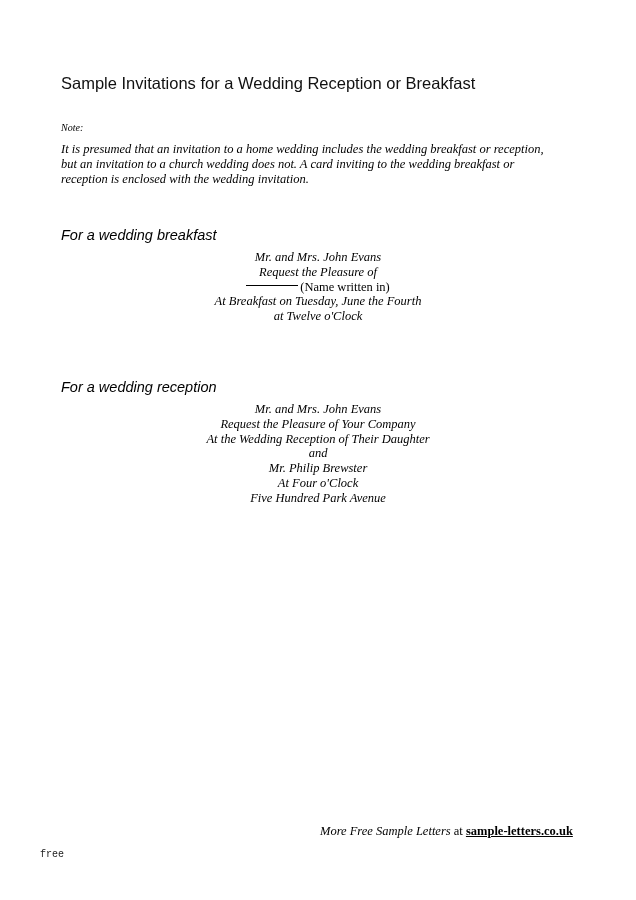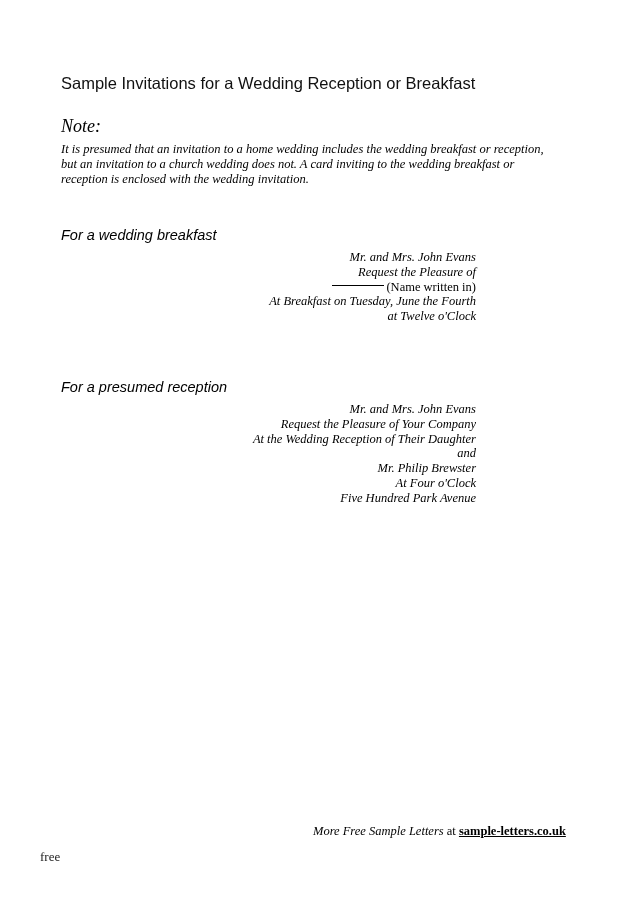--- a/index.html
+++ b/index.html
@@ -6,54 +6,54 @@
   body {
     width: 636px; height: 900px; background: #ffffff; position: relative;
     overflow: hidden; color: #000;
   }
   .title {
     position: absolute; left: 61px; top: 74px;
     font-family: "Liberation Sans", sans-serif; font-size: 16.5px; color: #111;
     white-space: nowrap;
   }
   .note-label {
-    position: absolute; left: 61px; top: 116px;
-    font-family: "Liberation Serif", serif; font-style: italic; font-size: 18px;
+    position: absolute; left: 61px; top: 122px;
+    font-family: "Liberation Serif", serif; font-style: italic; font-size: 10px;
   }
   .note-body {
     position: absolute; left: 61px; top: 142px; width: 520px;
     font-family: "Liberation Serif", serif; font-style: italic; font-size: 12.5px;
     line-height: 15px;
   }
   .note-body div { white-space: nowrap; }
   .section-heading {
     position: absolute; left: 61px;
     font-family: "Liberation Sans", sans-serif; font-style: italic; font-size: 14.5px;
     white-space: nowrap;
   }
   .invite {
-    position: absolute; left: 160px; width: 316px; text-align: right;
+    position: absolute; left: 160px; width: 316px; text-align: center;
     font-family: "Liberation Serif", serif; font-style: italic; font-size: 12.5px;
     line-height: 14.8px;
   }
   .invite div { white-space: nowrap; }
   .upright { font-style: normal; }
   .blank-line {
     display: inline-block; width: 52px; border-bottom: 1px solid #000;
     vertical-align: middle; margin-right: 2px; position: relative; top: -2px;
   }
   .footer {
     position: absolute; left: 313px; top: 824px;
     font-family: "Liberation Serif", serif; font-size: 12.5px; white-space: nowrap;
   }
-  .footer .italic { font-style: italic; }
+  .footer .italic { font-style: italic; margin-left: 7px; }
   .footer a { color: #000; font-weight: bold; text-decoration: underline; }
   .free-label {
     position: absolute; left: 40px; top: 849px;
-    font-family: Liberation Serif, serif; font-size: 13px; color: #222;
+    font-family: Liberation Mono, monospace; font-size: 10px; color: #222;
   }
 </style>
 </head>
 <body>
 
 <div class="title">Sample Invitations for a Wedding Reception or Breakfast</div>
 
 <div class="note-label">Note:</div>
 <div class="note-body">
   <div>It is presumed that an invitation to a home wedding includes the wedding breakfast or reception,</div>
@@ -63,21 +63,21 @@
 
 <div class="section-heading" style="top:227px;">For a wedding breakfast</div>
 <div class="invite" style="top:250px;">
   <div>Mr. and Mrs. John Evans</div>
   <div>Request the Pleasure of</div>
   <div><span class="blank-line"></span><span class="upright">(Name written in)</span></div>
   <div>At Breakfast on Tuesday, June the Fourth</div>
   <div>at Twelve o'Clock</div>
 </div>
 
-<div class="section-heading" style="top:379px;">For a presumed reception</div>
+<div class="section-heading" style="top:379px;">For a wedding reception</div>
 <div class="invite" style="top:402px;">
   <div>Mr. and Mrs. John Evans</div>
   <div>Request the Pleasure of Your Company</div>
   <div>At the Wedding Reception of Their Daughter</div>
   <div>and</div>
   <div>Mr. Philip Brewster</div>
   <div>At Four o'Clock</div>
   <div>Five Hundred Park Avenue</div>
 </div>
 

